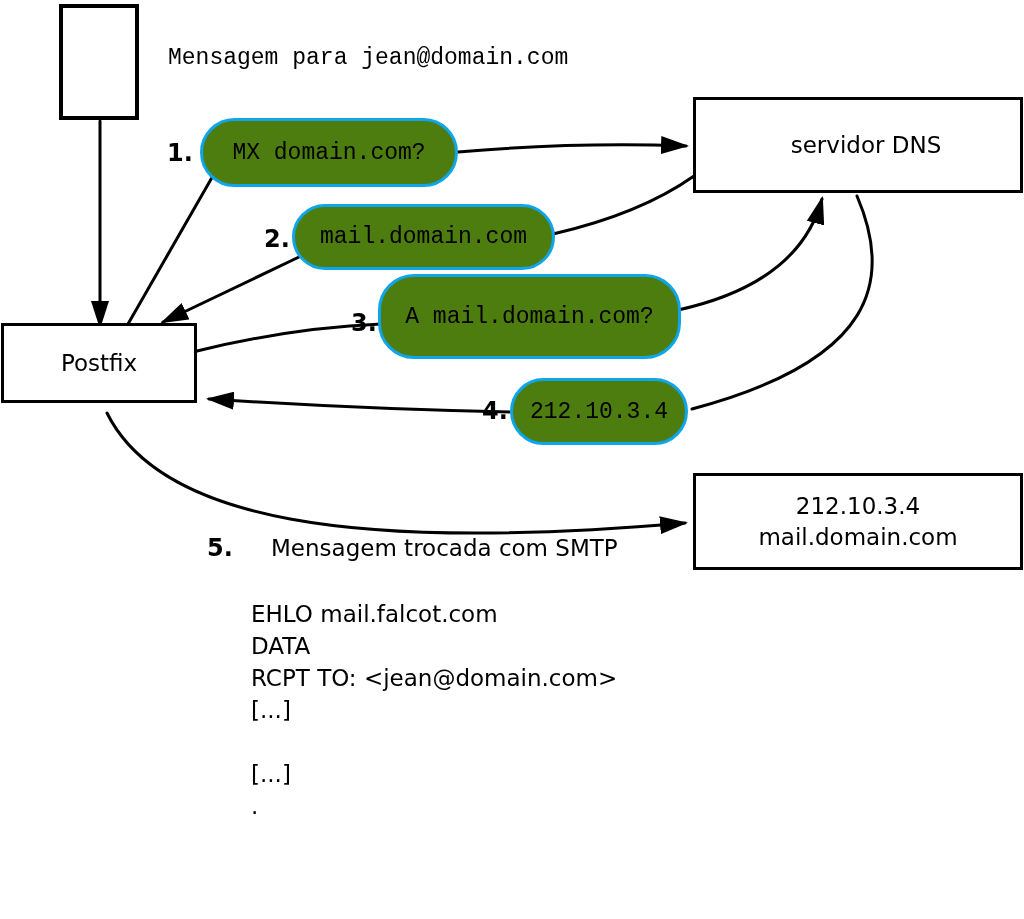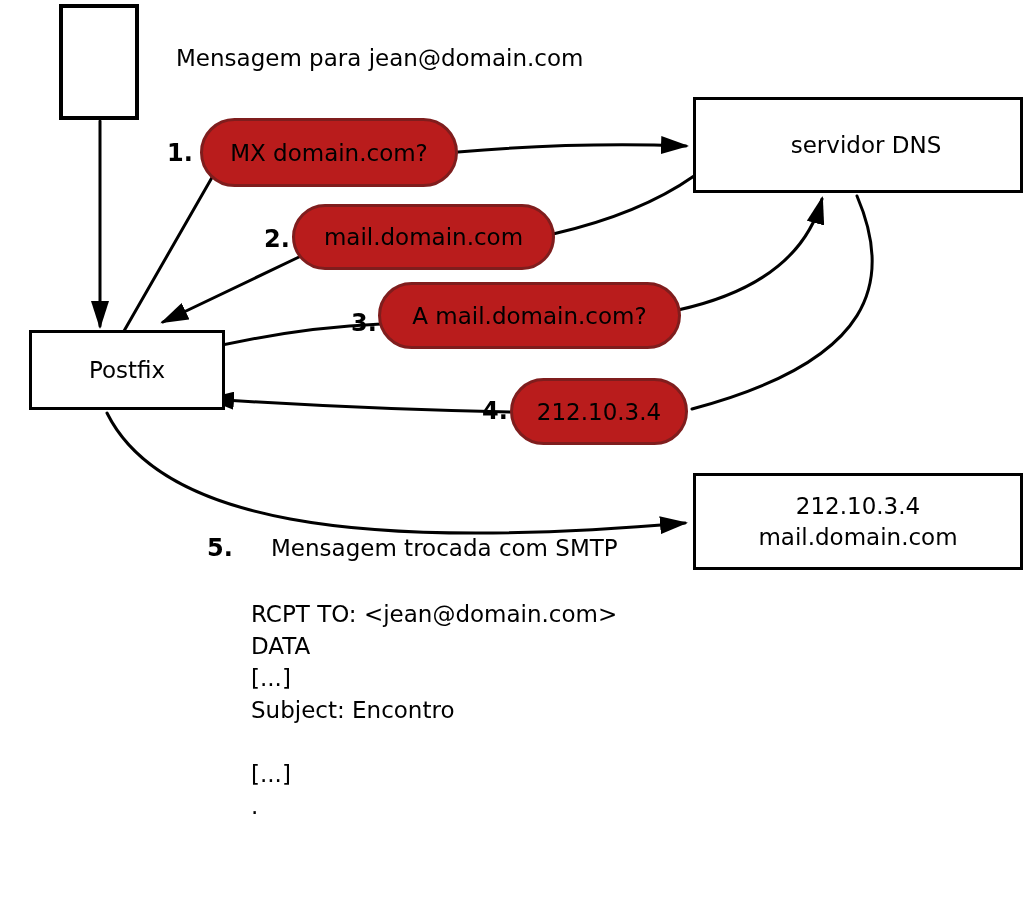--- a/index.html
+++ b/index.html
@@ -37,28 +37,29 @@
     z-index: 2;
   }
   .message-node {
     position: absolute;
     border: 4px solid #000;
     background: #fff;
     z-index: 2;
   }
   .pill {
     position: absolute;
-    border: 3px solid #7f1d1d;
-    background: #b91c1c;
+    border: 3px solid #0ea5e9;
+    background: #4d7c0f;
     border-radius: 36px;
     display: flex;
     align-items: center;
     justify-content: center;
     font-size: 23px;
     z-index: 2;
+    font-family: Liberation Mono, monospace;
   }
   .step-num {
     position: absolute;
     font-size: 24px;
     font-weight: bold;
     z-index: 3;
   }
   .free-label {
     position: absolute;
     font-size: 23px;
@@ -98,59 +99,59 @@
     <path d="M 197 351 Q 290 328 381 324"></path>
     <path d="M 678 310 C 755 293, 806 258, 822 199" marker-end="url(#arrowhead)"></path>
     <path d="M 857 196 C 893 280, 876 360, 692 409"></path>
     <path d="M 510 412 Q 360 409 209 399" marker-end="url(#arrowhead)"></path>
     <path d="M 107 413 C 160 520, 350 552, 685 523" marker-end="url(#arrowhead)"></path>
   </g>
 </svg>
 
 <div class="message-node" style="left:59px; top:4px; width:80px; height:116px;"></div>
 
-<div class="free-label" style="left:176px; top:45px;">Mensagem para jean@domain.com</div>
+<div class="free-label" style="left:168px; top:45px;font-family:Liberation Mono, monospace;">Mensagem para jean@domain.com</div>
 
 <div class="node-box" style="left:693px; top:97px; width:330px; height:96px;padding-left:16px;">
   <span>servidor DNS</span>
 </div>
 
-<div class="node-box" style="left:1px; top:330px; width:196px; height:80px;margin-left:28px;">
+<div class="node-box" style="left:1px; top:323px; width:196px; height:80px;">
   <span>Postfix</span>
 </div>
 
 <div class="node-box" style="left:693px; top:473px; width:330px; height:97px;">
   <div class="target-line">212.10.3.4</div>
   <div class="target-line">mail.domain.com</div>
 </div>
 
 <div class="step-num" style="left:167px; top:139px;">1.</div>
 <div class="pill" style="left:200px; top:118px; width:258px; height:69px;">
   <span>MX domain.com?</span>
 </div>
 
 <div class="step-num" style="left:264px; top:225px;">2.</div>
 <div class="pill" style="left:292px; top:204px; width:263px; height:66px;">
   <span>mail.domain.com</span>
 </div>
 
 <div class="step-num" style="left:351px; top:309px;">3.</div>
-<div class="pill" style="left:378px; top:282px; width:303px; height:67px;">
+<div class="pill" style="left:378px; top:274px; width:303px; height:85px;">
   <span>A mail.domain.com?</span>
 </div>
 
 <div class="step-num" style="left:482px; top:397px;">4.</div>
 <div class="pill" style="left:510px; top:378px; width:178px; height:67px;">
   <span>212.10.3.4</span>
 </div>
 
 <div class="step-num" style="left:207px; top:534px;">5.</div>
 <div class="free-label" style="left:251px; top:535px;margin-left:20px;">Mensagem trocada com SMTP</div>
 
 <div class="smtp-block">
+  <div class="smtp-line">EHLO mail.falcot.com</div>
+  <div class="smtp-line">DATA</div>
   <div class="smtp-line">RCPT TO: &lt;jean@domain.com&gt;</div>
-  <div class="smtp-line">DATA</div>
   <div class="smtp-line">[...]</div>
-  <div class="smtp-line">Subject: Encontro</div>
   <div class="smtp-line"></div>
   <div class="smtp-line">[...]</div>
   <div class="smtp-line">.</div>
 </div>
 
 </body></html>

